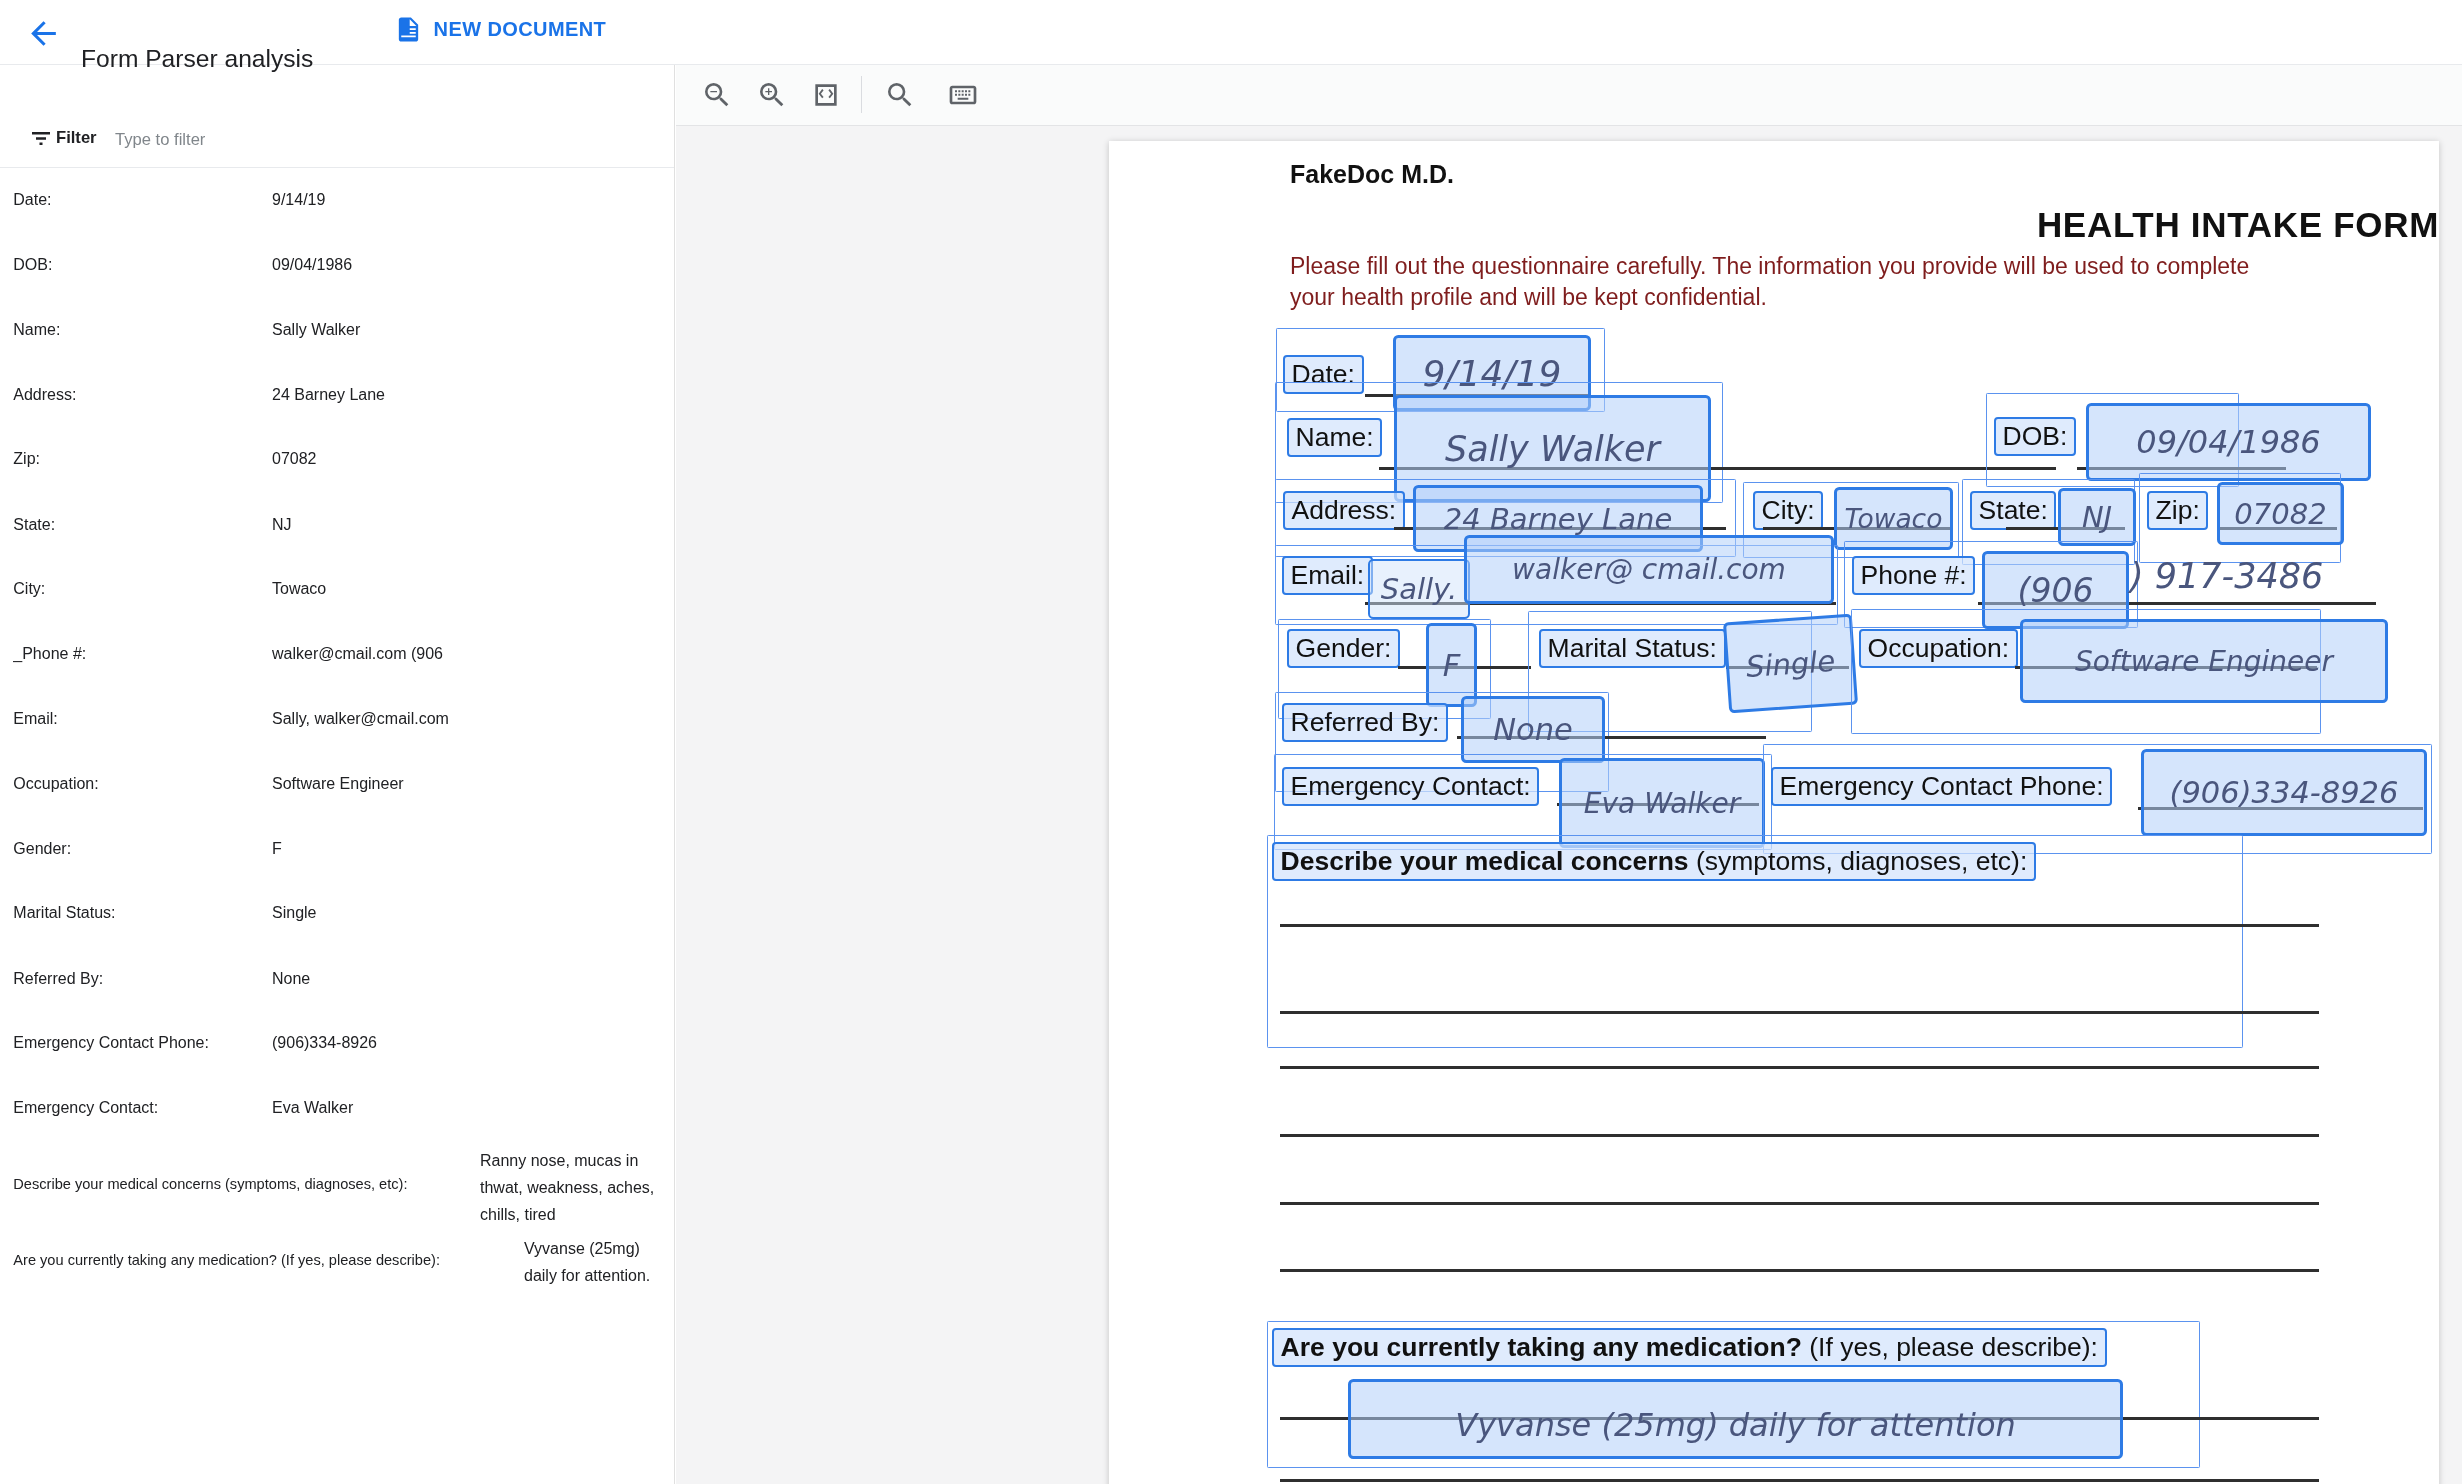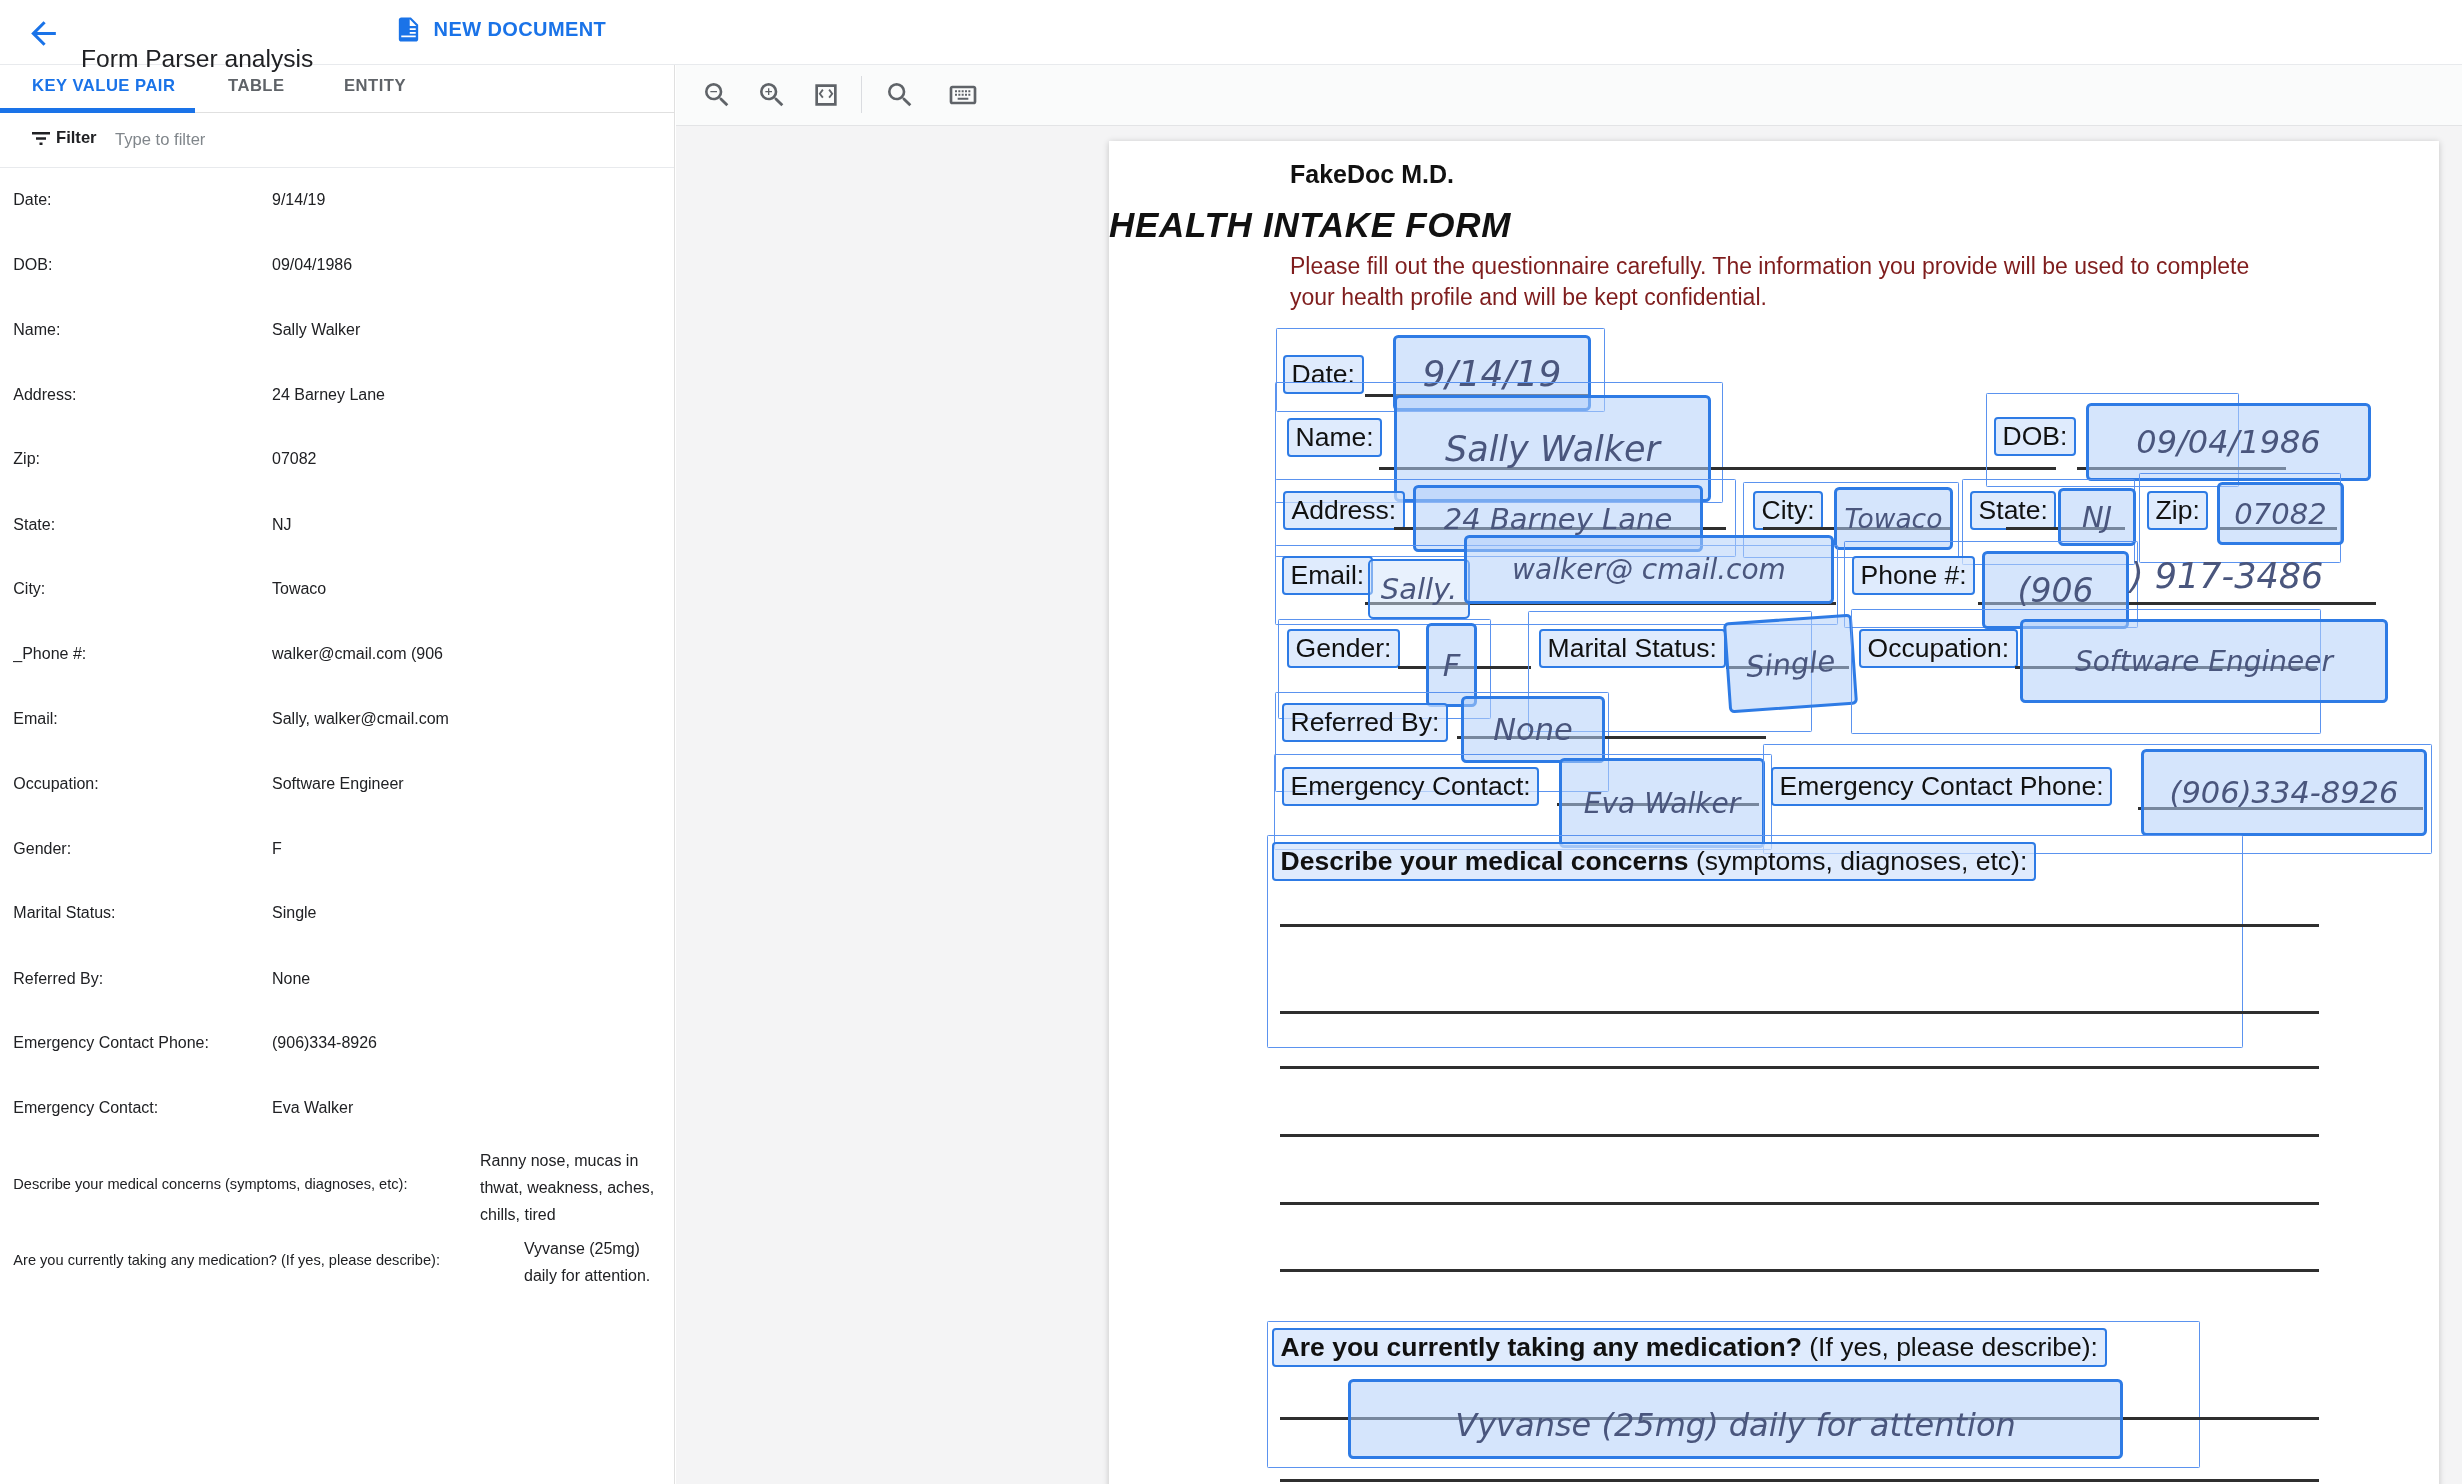--- a/index.html
+++ b/index.html
@@ -36,22 +36,22 @@
   .viewer{position:absolute;left:676px;top:64px;width:1787px;height:1421px;background:#f4f4f5;}
   .toolbar{position:absolute;left:0;top:0;width:100%;height:61px;background:#fafbfb;
            border-bottom:1.3px solid #e3e4e6;}
   .tool{position:absolute;top:14.6px;width:32px;height:32px;cursor:pointer;}
   .tool-divider{position:absolute;left:185px;top:12px;width:1.3px;height:37px;background:#dadce0;}
 
   
   .page{position:absolute;left:433px;top:77px;width:1330px;height:1367px;background:#fff;
         box-shadow:0 1.3px 6.6px rgba(0,0,0,0.2);}
   .letterhead{position:absolute;left:181px;top:18.6px;font-size:25px;font-weight:700;color:#111;}
-  .doc-title{position:absolute;left:0;top:64px;width:100%;text-align:left;font-size:35px;
-             font-weight:700;letter-spacing:0.7px;color:#111;font-style:italic;}
+  .doc-title{position:absolute;left:0;top:64px;width:100%;text-align:right;font-size:35px;
+             font-weight:700;letter-spacing:0.7px;color:#111;}
   .intro{position:absolute;left:181px;font-size:23px;color:#7f1d1d;}
 
   .out{position:absolute;border:1.3px solid #5b93ef;border-radius:1.3px;}
   .lbl{position:absolute;background:rgba(210,227,252,0.72);border:2.7px solid #2e7be5;border-radius:4px;
        padding:0.7px 6.6px;font-size:26.5px;color:#111;white-space:nowrap;line-height:1.25;}
   .val{position:absolute;background:rgba(178,207,249,0.55);border:3.3px solid #2e7be5;border-radius:5.3px;
        display:flex;align-items:center;justify-content:center;overflow:visible;}
   .val.light{background:rgba(210,227,252,0.5);border-width:2px;}
   .hand{font-family:"DejaVu Sans",sans-serif;font-style:italic;color:#4a567d;white-space:nowrap;}
   .hand.free{position:absolute;}
@@ -72,26 +72,20 @@
     <div class="app-title">Form Parser analysis</div>
     <div class="new-doc">
       <svg viewBox="0 0 24 24" width="29" height="29">
           <path d="M14 2H6c-1.1 0-2 .9-2 2v16c0 1.1.9 2 2 2h12c1.1 0 2-.9 2-2V8l-6-6zm-1 9h5v1.5h-5V11zm0 3h5v1.5h-5V14zM6 17h12v1.5H6V17zM13 9V3.5L18.5 9H13z" fill="#1a73e8"></path>
         </svg>
       <span class="new-doc-label">NEW DOCUMENT</span>
     </div>
   </div>
 
   <div class="left-panel">
-    <div class="tabs">
-      <div class="tab active" style="left:32px;">KEY VALUE PAIR</div>
-      <div class="tab" style="left:228px;">TABLE</div>
-      <div class="tab" style="left:344px;">ENTITY</div>
-      <div class="tab-underline"></div>
-    </div>
     <div class="filter-row">
       <svg style="position:absolute;left:29px;top:13.3px;" width="24" height="24" viewBox="0 0 24 24">
           <path d="M3 6h18v2.5H3V6zm4 5.25h10v2.5H7v-2.5zm3.5 5.25h3v2.5h-3v-2.5z" fill="#202124"></path>
         </svg>
       <span class="filter-label">Filter</span>
       <input class="filter-input" type="text" placeholder="Type to filter" style="">
     </div>
     <div id="kv-list">
         <div>
           <div class="kv-key" style="top:127px">Date:</div>

